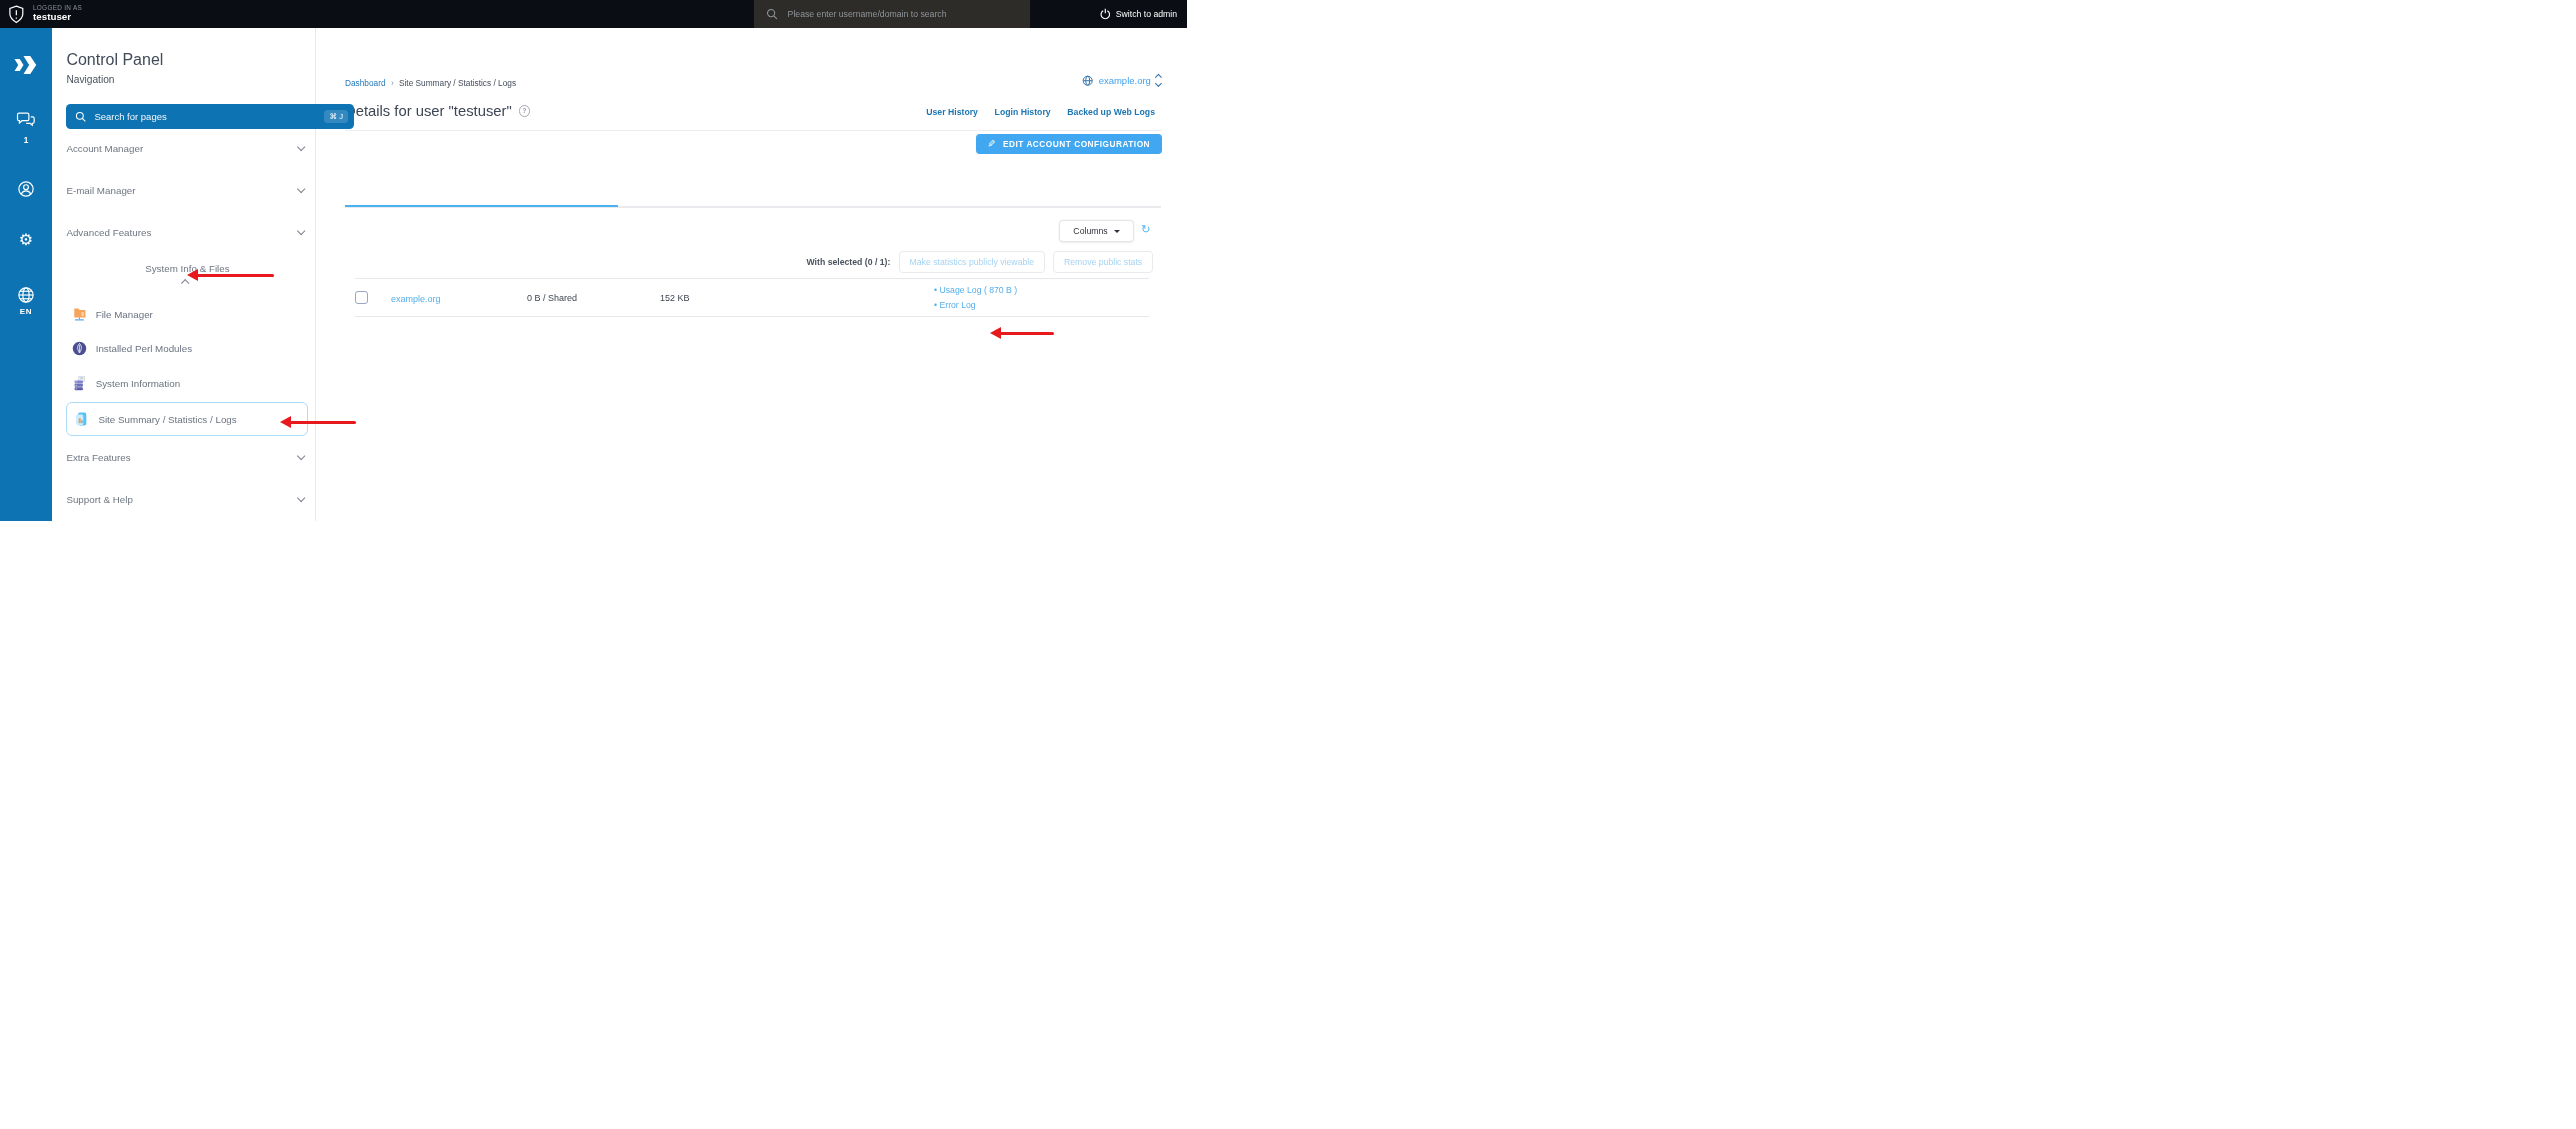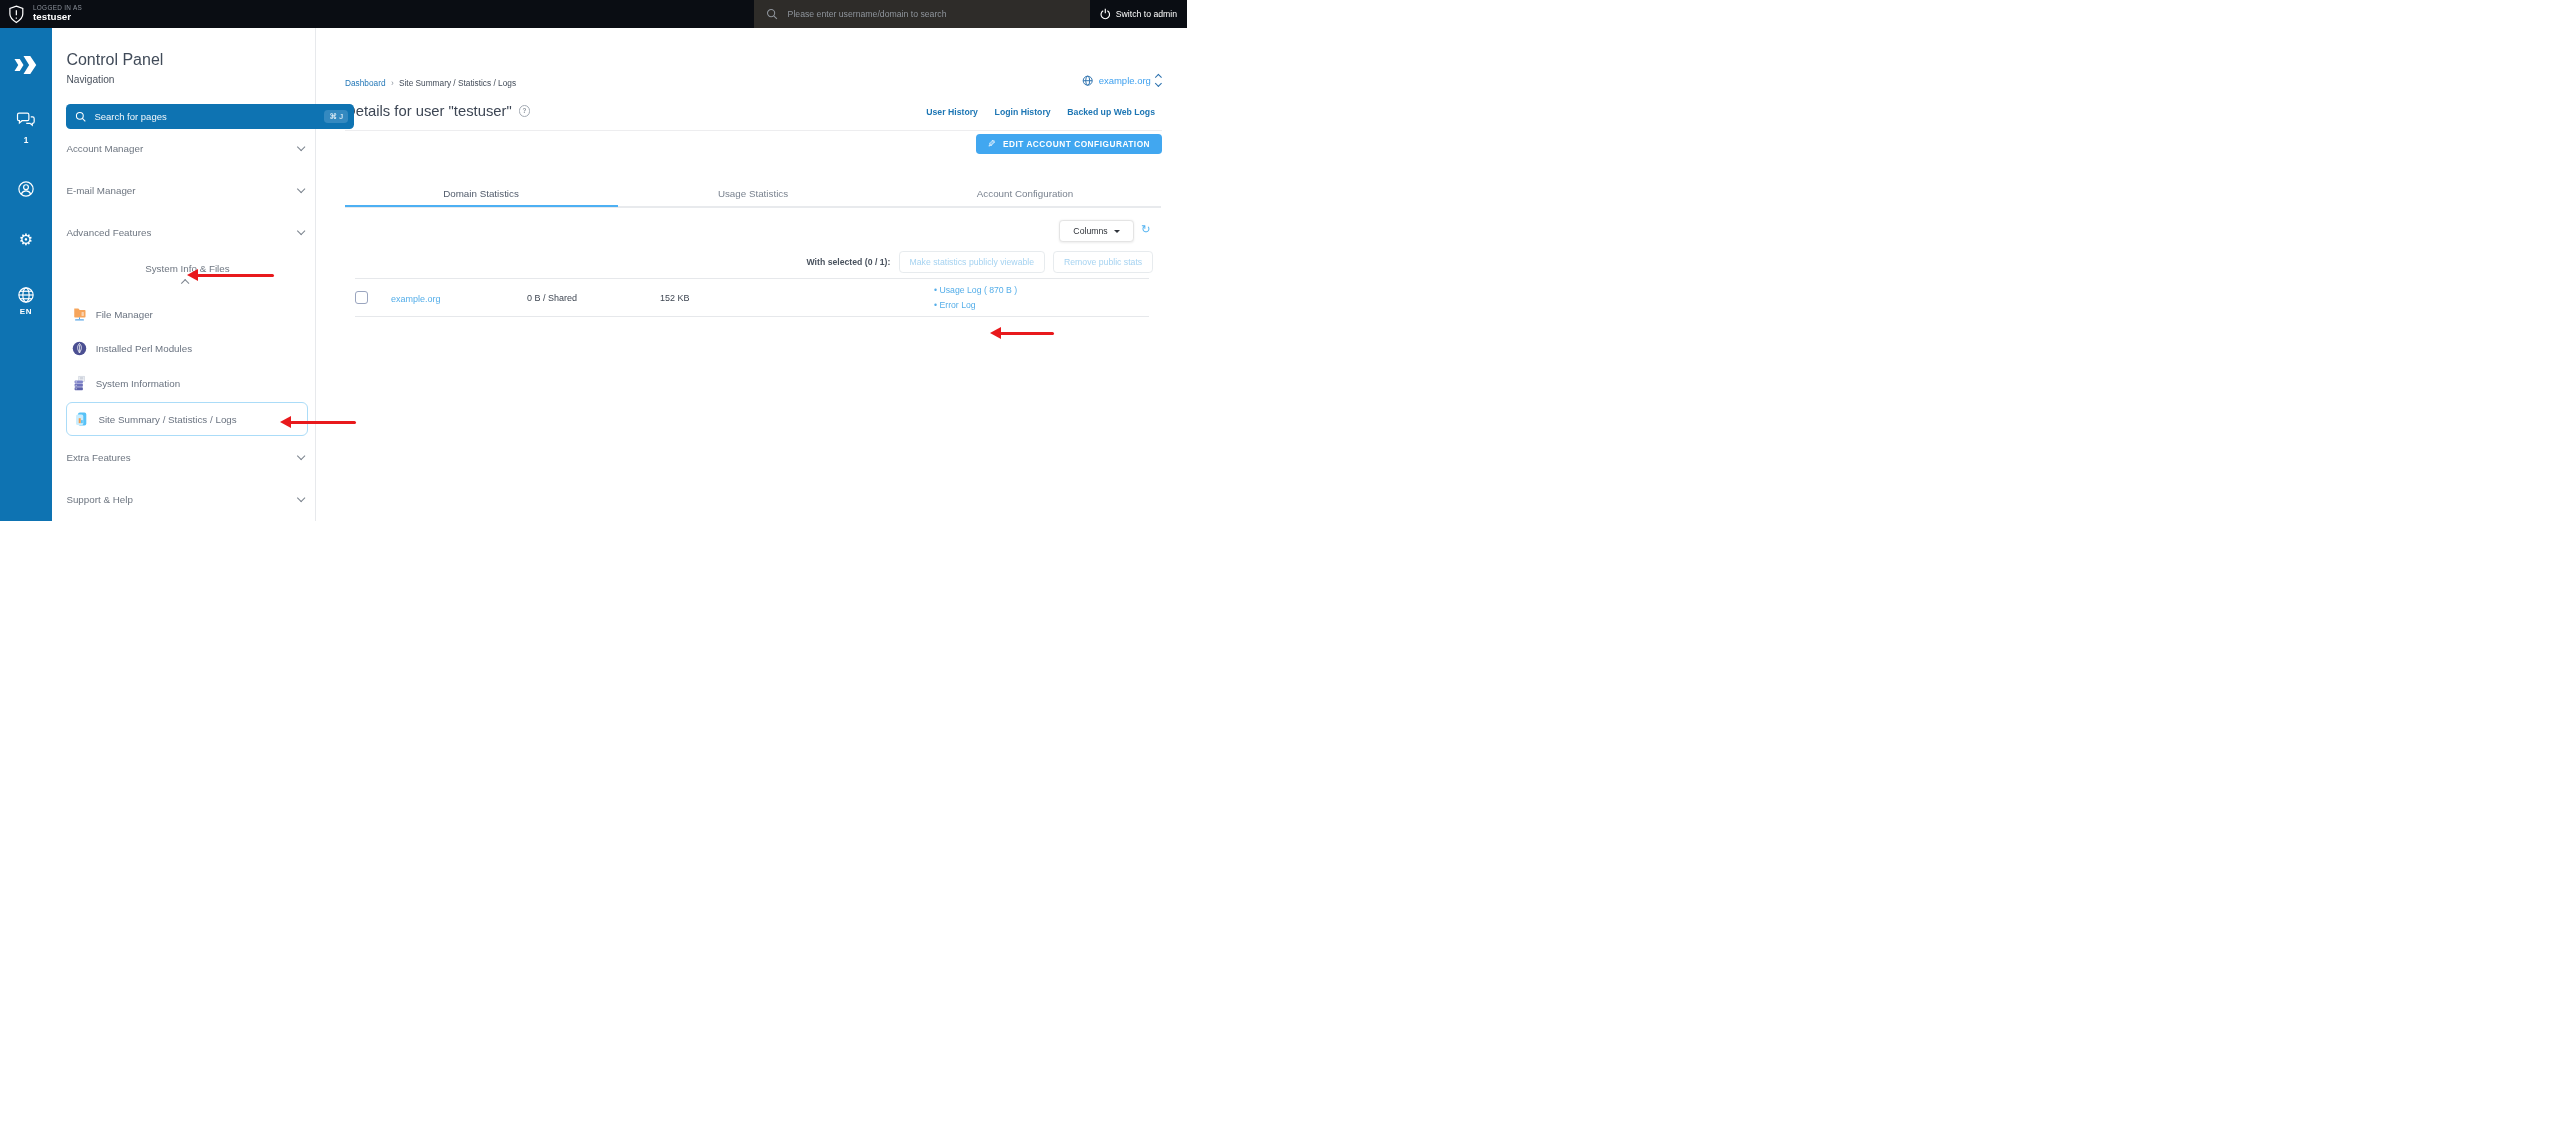--- a/index.html
+++ b/index.html
@@ -6,21 +6,21 @@
   body{
     width:1187px;height:521px;position:relative;overflow:hidden;
     font-family:"Liberation Sans",sans-serif;background:#ffffff;
     -webkit-font-smoothing:antialiased;
   }
   
   .topbar{position:absolute;left:0;top:0;width:1187px;height:28px;background:#0a0d13;z-index:30;}
   .shield{position:absolute;left:7.6px;top:4.5px;color:#fff;}
   .logged-as{position:absolute;left:33px;top:3.8px;font-size:6.4px;color:#8d939c;letter-spacing:0.3px;}
   .tb-username{position:absolute;left:33px;top:11.4px;font-size:9.8px;font-weight:bold;color:#ffffff;}
-  .tb-search{position:absolute;left:754px;top:0;width:336px;height:28px;background:#2e2c29;display:flex;align-items:center;padding-left:12px;box-sizing:border-box;gap:7.6px;}
+  .tb-search{position:absolute;left:754px;top:0;width:276px;height:28px;background:#2e2c29;display:flex;align-items:center;padding-left:12px;box-sizing:border-box;gap:7.6px;}
   .tb-search input{flex:1;background:transparent;border:none;outline:none;font-family:inherit;font-size:8.7px;color:#d8dbde;}
   .tb-search input::placeholder{color:#8f959c;}
   .tb-switch{position:absolute;left:1090px;top:0;width:97px;height:28px;display:flex;align-items:center;justify-content:center;gap:5.3px;color:#fff;font-size:8.7px;cursor:pointer;}
   
   .rail{position:absolute;left:0;top:28px;width:52px;height:493px;background:#0e73b2;z-index:20;}
   .rail .ritem{position:absolute;left:0;width:52px;display:flex;justify-content:center;color:#fff;}
   .r-logo{top:25px;}
   .r-chat{top:84px;}
   .r-badge{top:107px;font-size:8.3px;font-weight:bold;}
   .r-person{top:152px;}
@@ -301,25 +301,20 @@
     <span class="qlink">Backed up Web Logs</span>
   </div>
 
   <div class="h-divider"></div>
 
   <div class="edit-btn">
     <span class="pencil">✎</span>
     <span>EDIT ACCOUNT CONFIGURATION</span>
   </div>
 
-  <div class="tabs">
-    <div class="tab active">Domain Statistics</div>
-    <div class="tab">Usage Statistics</div>
-    <div class="tab">Account Configuration</div>
-  </div>
   <div class="tab-track"></div>
   <div class="tab-bar"></div>
 
   <div class="columns-btn">
     <span>Columns</span>
     <span class="caret-down"></span>
   </div>
   <div class="refresh">↻</div>
 
   <div class="with-row">

